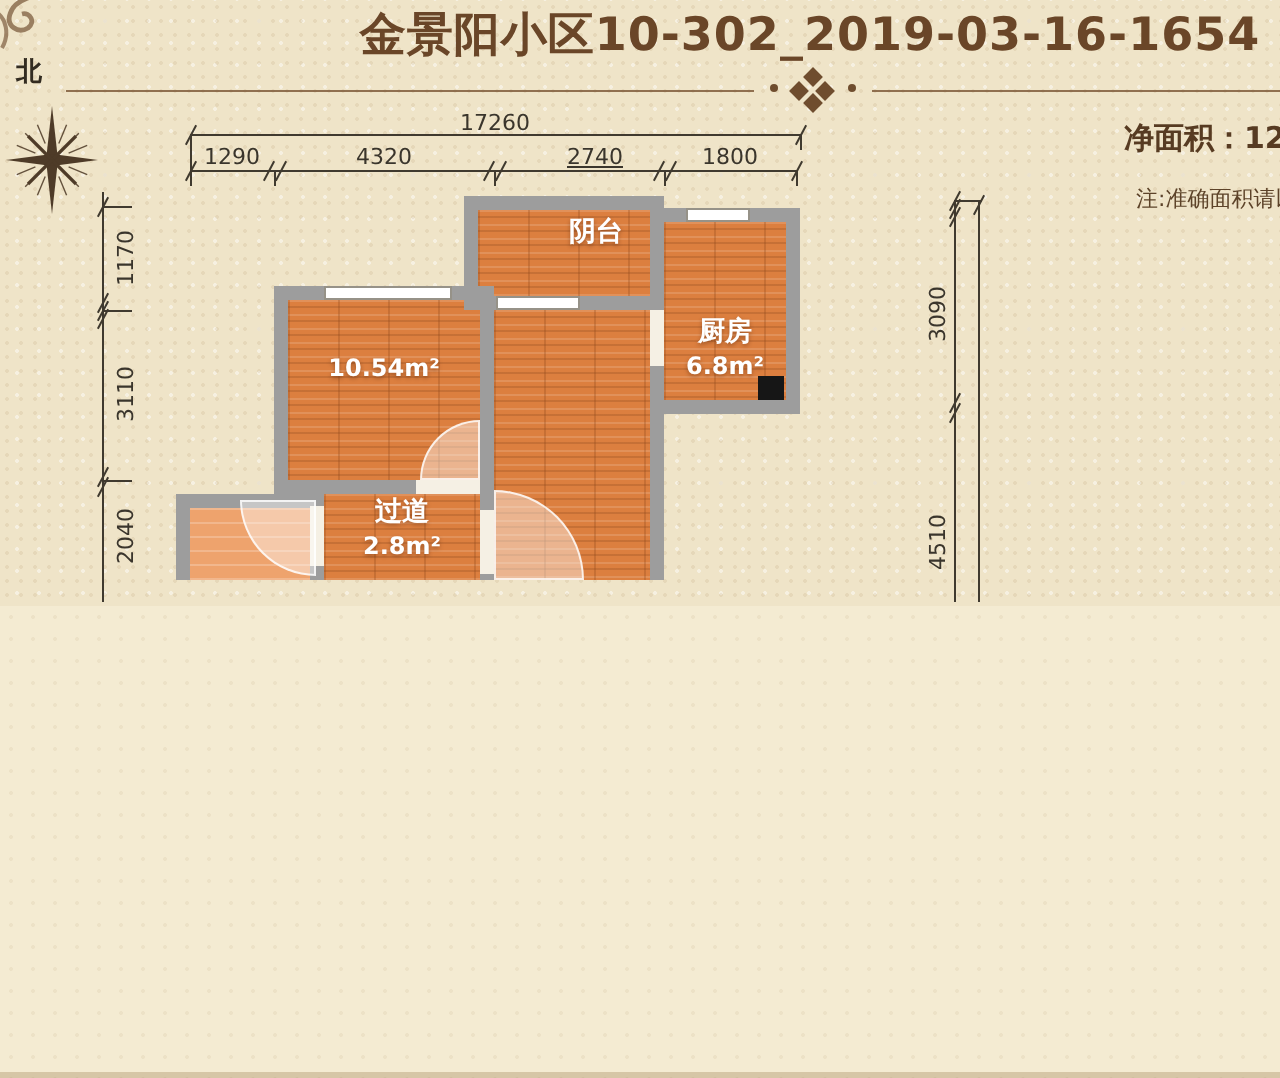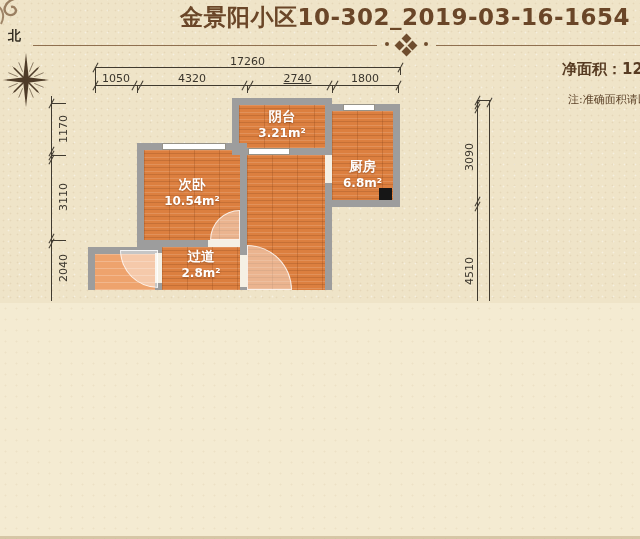--- a/index.html
+++ b/index.html
@@ -126,21 +126,21 @@
   <div id="net-area" class="abs">净面积：124</div>
   <div id="area-note" class="abs">注:准确面积请以</div>
 
   <div class="dim-label" style="left:95px;top:55px;width:305px;">17260</div>
   <div class="dim-h" style="left:95px;top:67px;width:305px;"></div>
   <div class="tick" style="left:90px;top:67px;"></div>
   <div class="tick" style="left:395px;top:67px;"></div>
   <div class="dim-v" style="left:95px;top:67px;height:26px;"></div>
   <div class="dim-v" style="left:400px;top:67px;height:8px;"></div>
 
-  <div class="dim-label" style="left:95px;top:72px;width:42px;">1050</div>
+  <div class="dim-label" style="left:95px;top:72px;width:42px;">1290</div>
   <div class="dim-label" style="left:137px;top:72px;width:110px;">4320</div>
   <div class="dim-label" style="left:255px;top:72px;width:85px;text-decoration:underline;">2740</div>
   <div class="dim-label" style="left:332px;top:72px;width:66px;">1800</div>
   <div class="dim-h" style="left:95px;top:85px;width:303px;"></div>
   <div class="tick" style="left:90px;top:85px;"></div>
   <div class="tick" style="left:129px;top:85px;"></div>
   <div class="tick" style="left:135px;top:85px;"></div>
   <div class="tick" style="left:239px;top:85px;"></div>
   <div class="tick" style="left:245px;top:85px;"></div>
   <div class="tick" style="left:324px;top:85px;"></div>
@@ -211,30 +211,28 @@
     <div class="window" style="left:160px;top:50px;width:42px;height:7px;"></div>
     <div class="window" style="left:255px;top:6px;width:32px;height:7px;"></div>
     <div class="window" style="left:74px;top:45px;width:64px;height:7px;"></div>
 
     <div class="arc" style="left:122px;top:112px;width:30px;height:30px;border-top-left-radius:100%;"></div>
     <div class="arc" style="left:159px;top:147px;width:45px;height:45px;border-top-right-radius:100%;"></div>
     <div class="arc" style="left:32px;top:152px;width:38px;height:38px;border-bottom-left-radius:100%;"></div>
 
     <div class="flue" style="left:291px;top:90px;width:13px;height:12px;"></div>
 
-    <div class="room-label" style="left:151px;top:10px;width:86px;">
+    <div class="room-label" style="left:151px;top:10px;width:86px;padding-left:16px;">
       <span class="rname">阴台</span>
-      <span class="rarea">3.21m²</span>
     </div>
     <div class="room-label" style="left:244px;top:60px;width:61px;">
       <span class="rname">厨房</span>
       <span class="rarea">6.8m²</span>
     </div>
     <div class="room-label" style="left:56px;top:78px;width:96px;">
-      <span class="rname">次卧</span>
       <span class="rarea">10.54m²</span>
     </div>
     <div class="room-label" style="left:74px;top:150px;width:78px;">
       <span class="rname">过道</span>
       <span class="rarea">2.8m²</span>
     </div>
 
   </div>
 
 </div>

